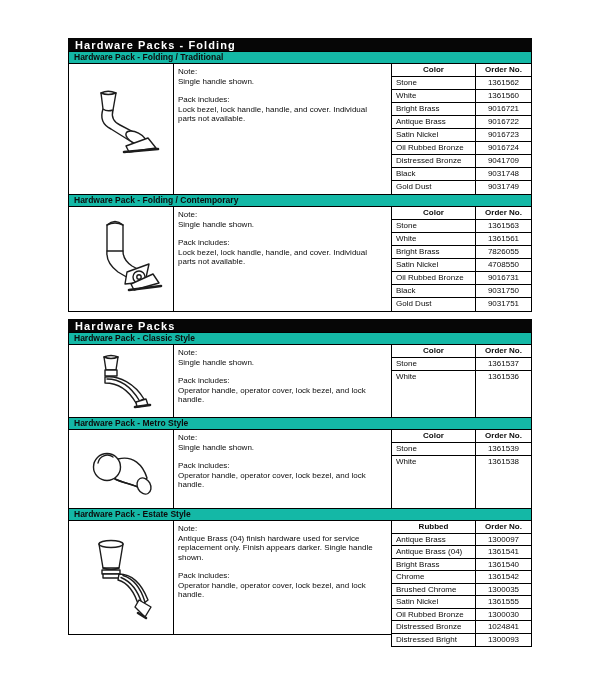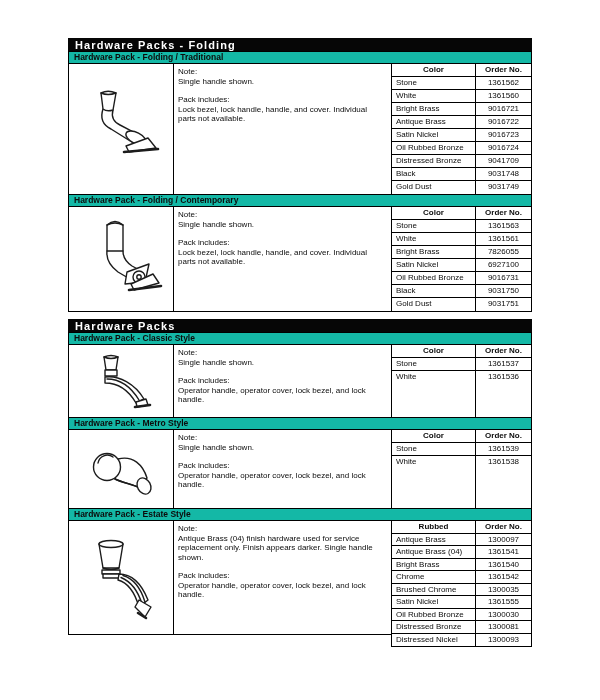--- a/index.html
+++ b/index.html
@@ -187,21 +187,21 @@
             <div class="corder">1361561</div>
           </div>
         
           <div class="crow">
             <div class="cname">Bright Brass</div>
             <div class="corder">7826055</div>
           </div>
         
           <div class="crow">
             <div class="cname">Satin Nickel</div>
-            <div class="corder">6927100</div>
+            <div class="corder">4708550</div>
           </div>
         
           <div class="crow">
             <div class="cname">Oil Rubbed Bronze</div>
             <div class="corder">9016731</div>
           </div>
         
           <div class="crow">
             <div class="cname">Black</div>
             <div class="corder">9031750</div>
@@ -365,24 +365,24 @@
             <div class="corder">1361555</div>
           </div>
         
           <div class="crow">
             <div class="cname">Oil Rubbed Bronze</div>
             <div class="corder">1300030</div>
           </div>
         
           <div class="crow">
             <div class="cname">Distressed Bronze</div>
-            <div class="corder">1300081</div>
-          </div>
-        
-          <div class="crow">
-            <div class="cname">Distressed Nickel</div>
+            <div class="corder">1024841</div>
+          </div>
+        
+          <div class="crow">
+            <div class="cname">Distressed Bright</div>
             <div class="corder">1300093</div>
           </div>
         </div>
     </div>
   </div>
 
 </div>
 
 </body></html>

